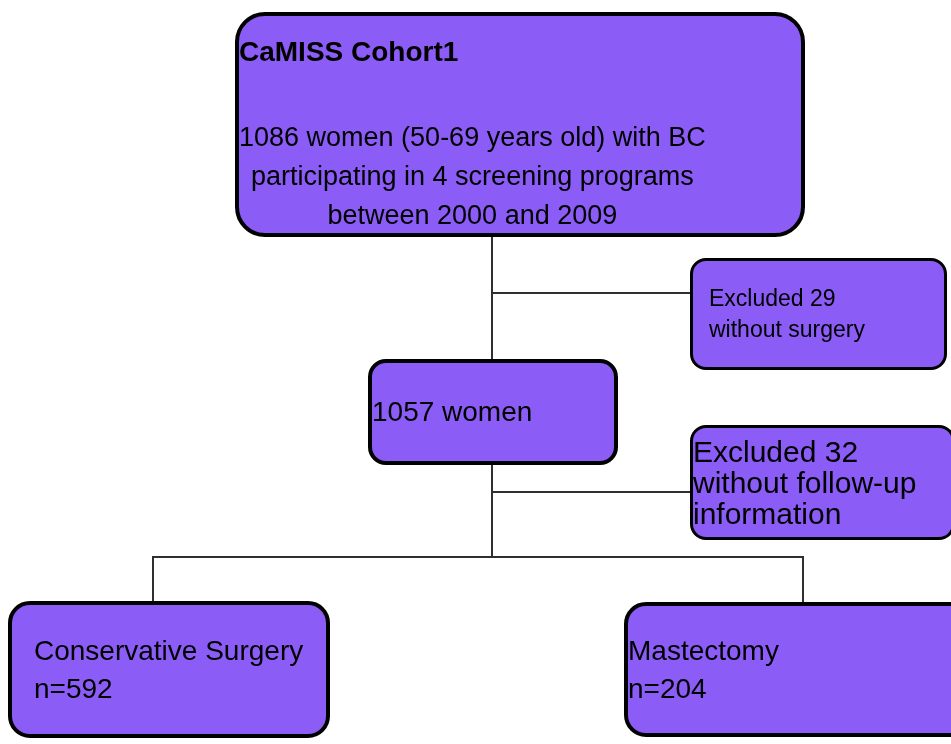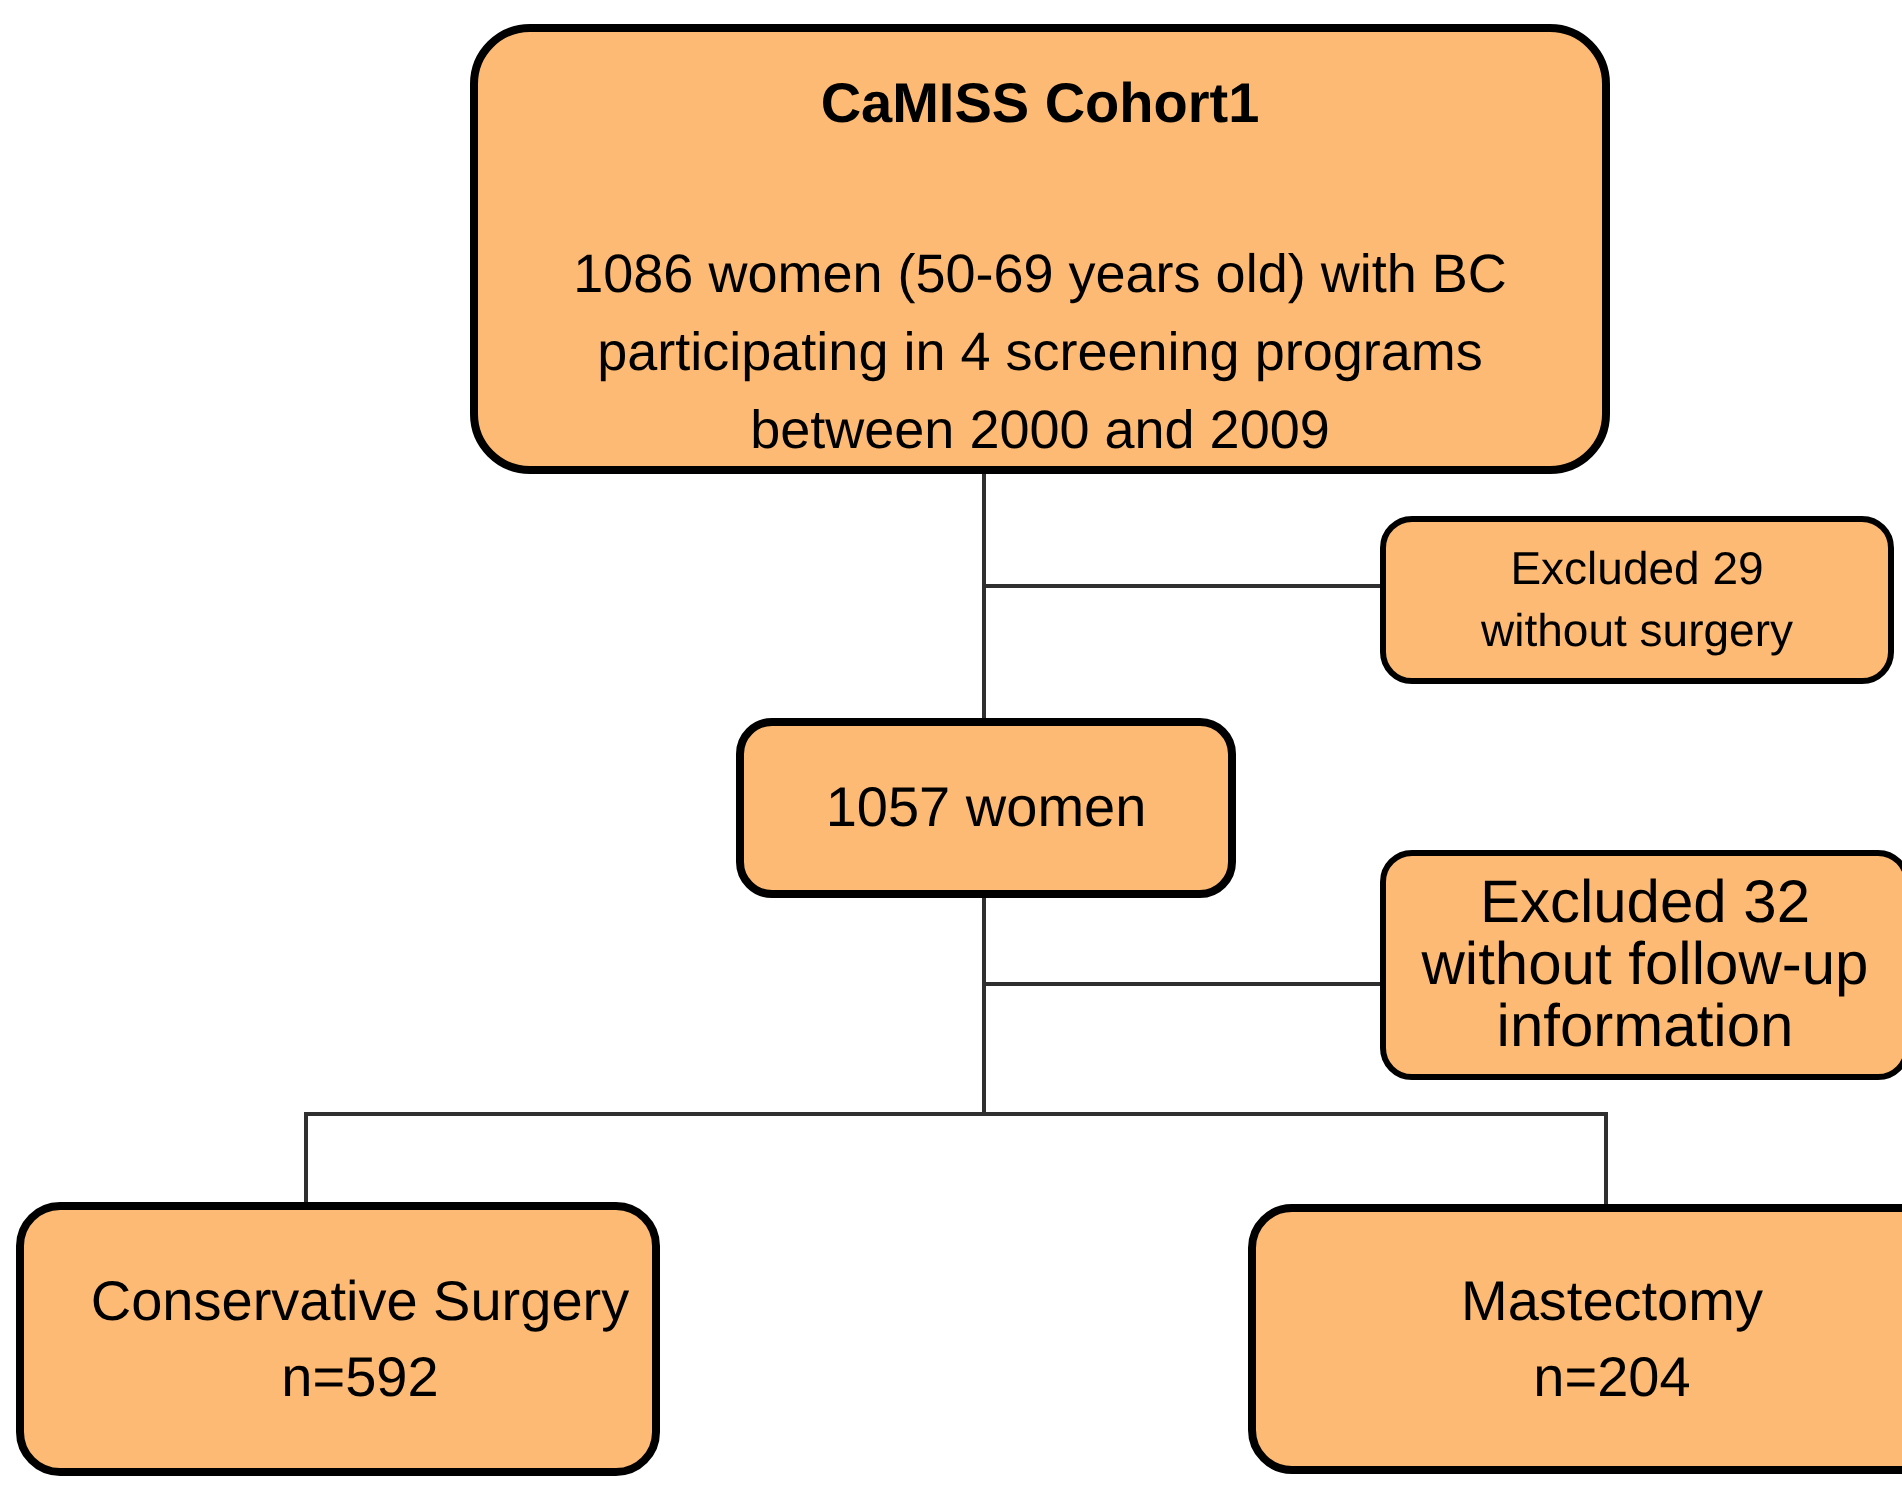--- a/index.html
+++ b/index.html
@@ -12,25 +12,25 @@
     width: 951px;
     height: 744px;
     background: var(--background, #ffffff);
     font-family: "Liberation Sans", sans-serif;
     color: var(--text, #000000);
     overflow: hidden;
   }
   .node {
     position: absolute;
     box-sizing: border-box;
-    background: #fdba74;
+    background: #8b5cf6;
     border: 4px solid var(--box-border, #000000);
     display: flex;
     flex-direction: column;
-    align-items: center;
+    align-items: flex-start;
     justify-content: center;
     text-align: center;
   }
   .node .line { display: block; }
 
   
   .node-cohort {
     left: 235px; top: 12px;
     width: 570px; height: 225px;
     border-radius: 30px;
@@ -44,39 +44,40 @@
   }
   .node-cohort .body {
     margin-top: 48px;
     font-size: 27px;
     line-height: 39px;
   }
 
   
   .node-excluded-surgery {
     left: 690px; top: 258px;
-    width: 257px; height: 84px;
+    width: 257px; height: 112px;
     border: 3px solid var(--box-border, #000000);
     border-radius: 16px;
     font-size: 23px;
     line-height: 31px;
+    padding-left: 16px;
   }
   .node-excluded-followup {
     left: 690px; top: 425px;
     width: 265px; height: 115px;
     border: 3px solid var(--box-border, #000000);
     border-radius: 16px;
     font-size: 30px;
     line-height: 31px;
   }
 
   
   .node-women {
     left: 368px; top: 359px;
-    width: 250px; height: 90px;
+    width: 250px; height: 106px;
     border-radius: 18px;
     font-size: 28px;
   }
 
   
   .node-conservative {
     left: 8px; top: 601px;
     width: 322px; height: 137px;
     border-radius: 22px;
     font-size: 28px;

